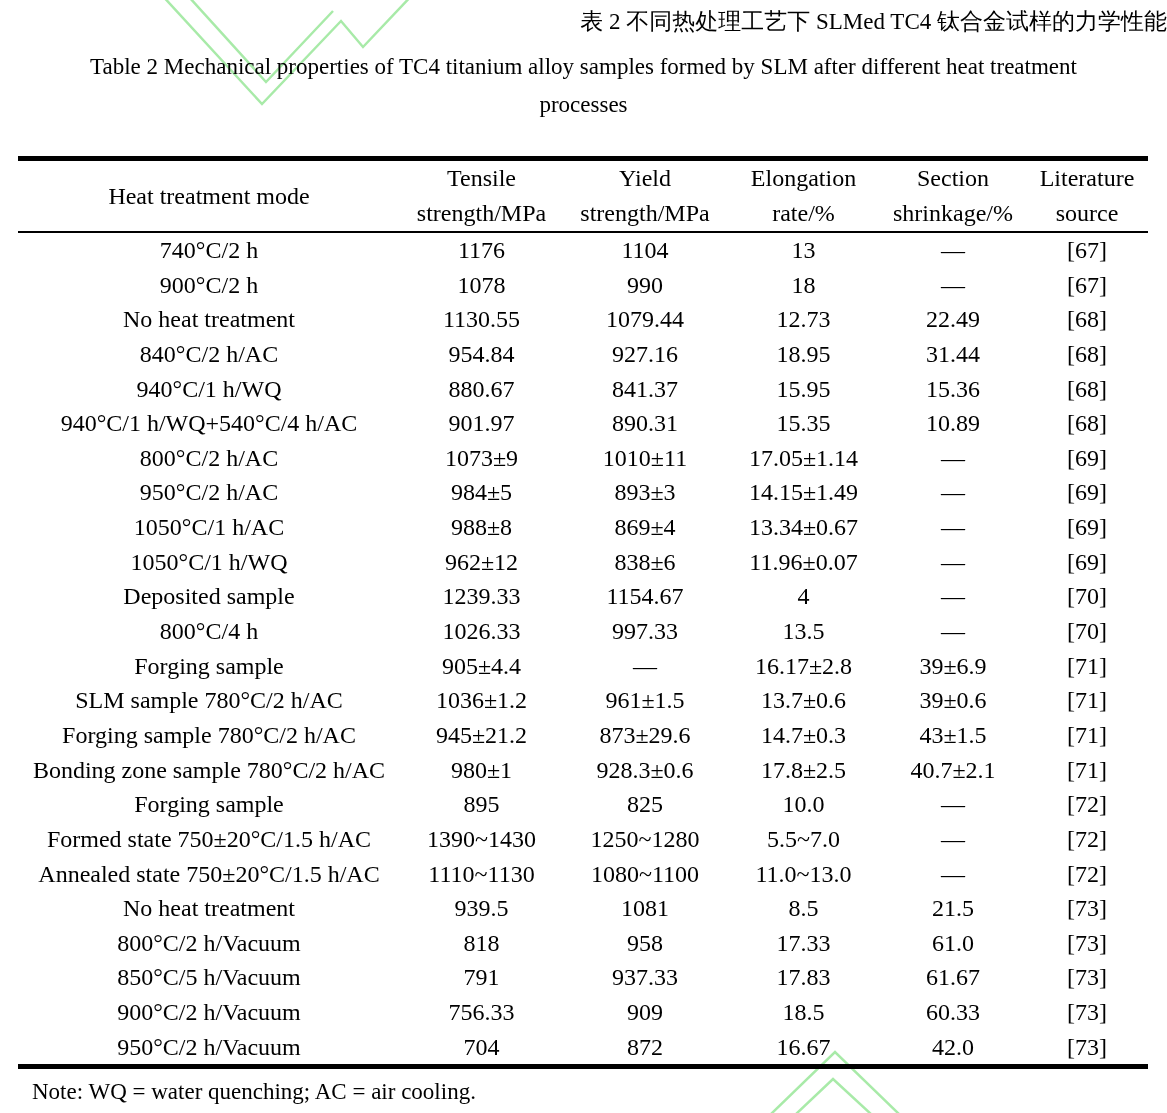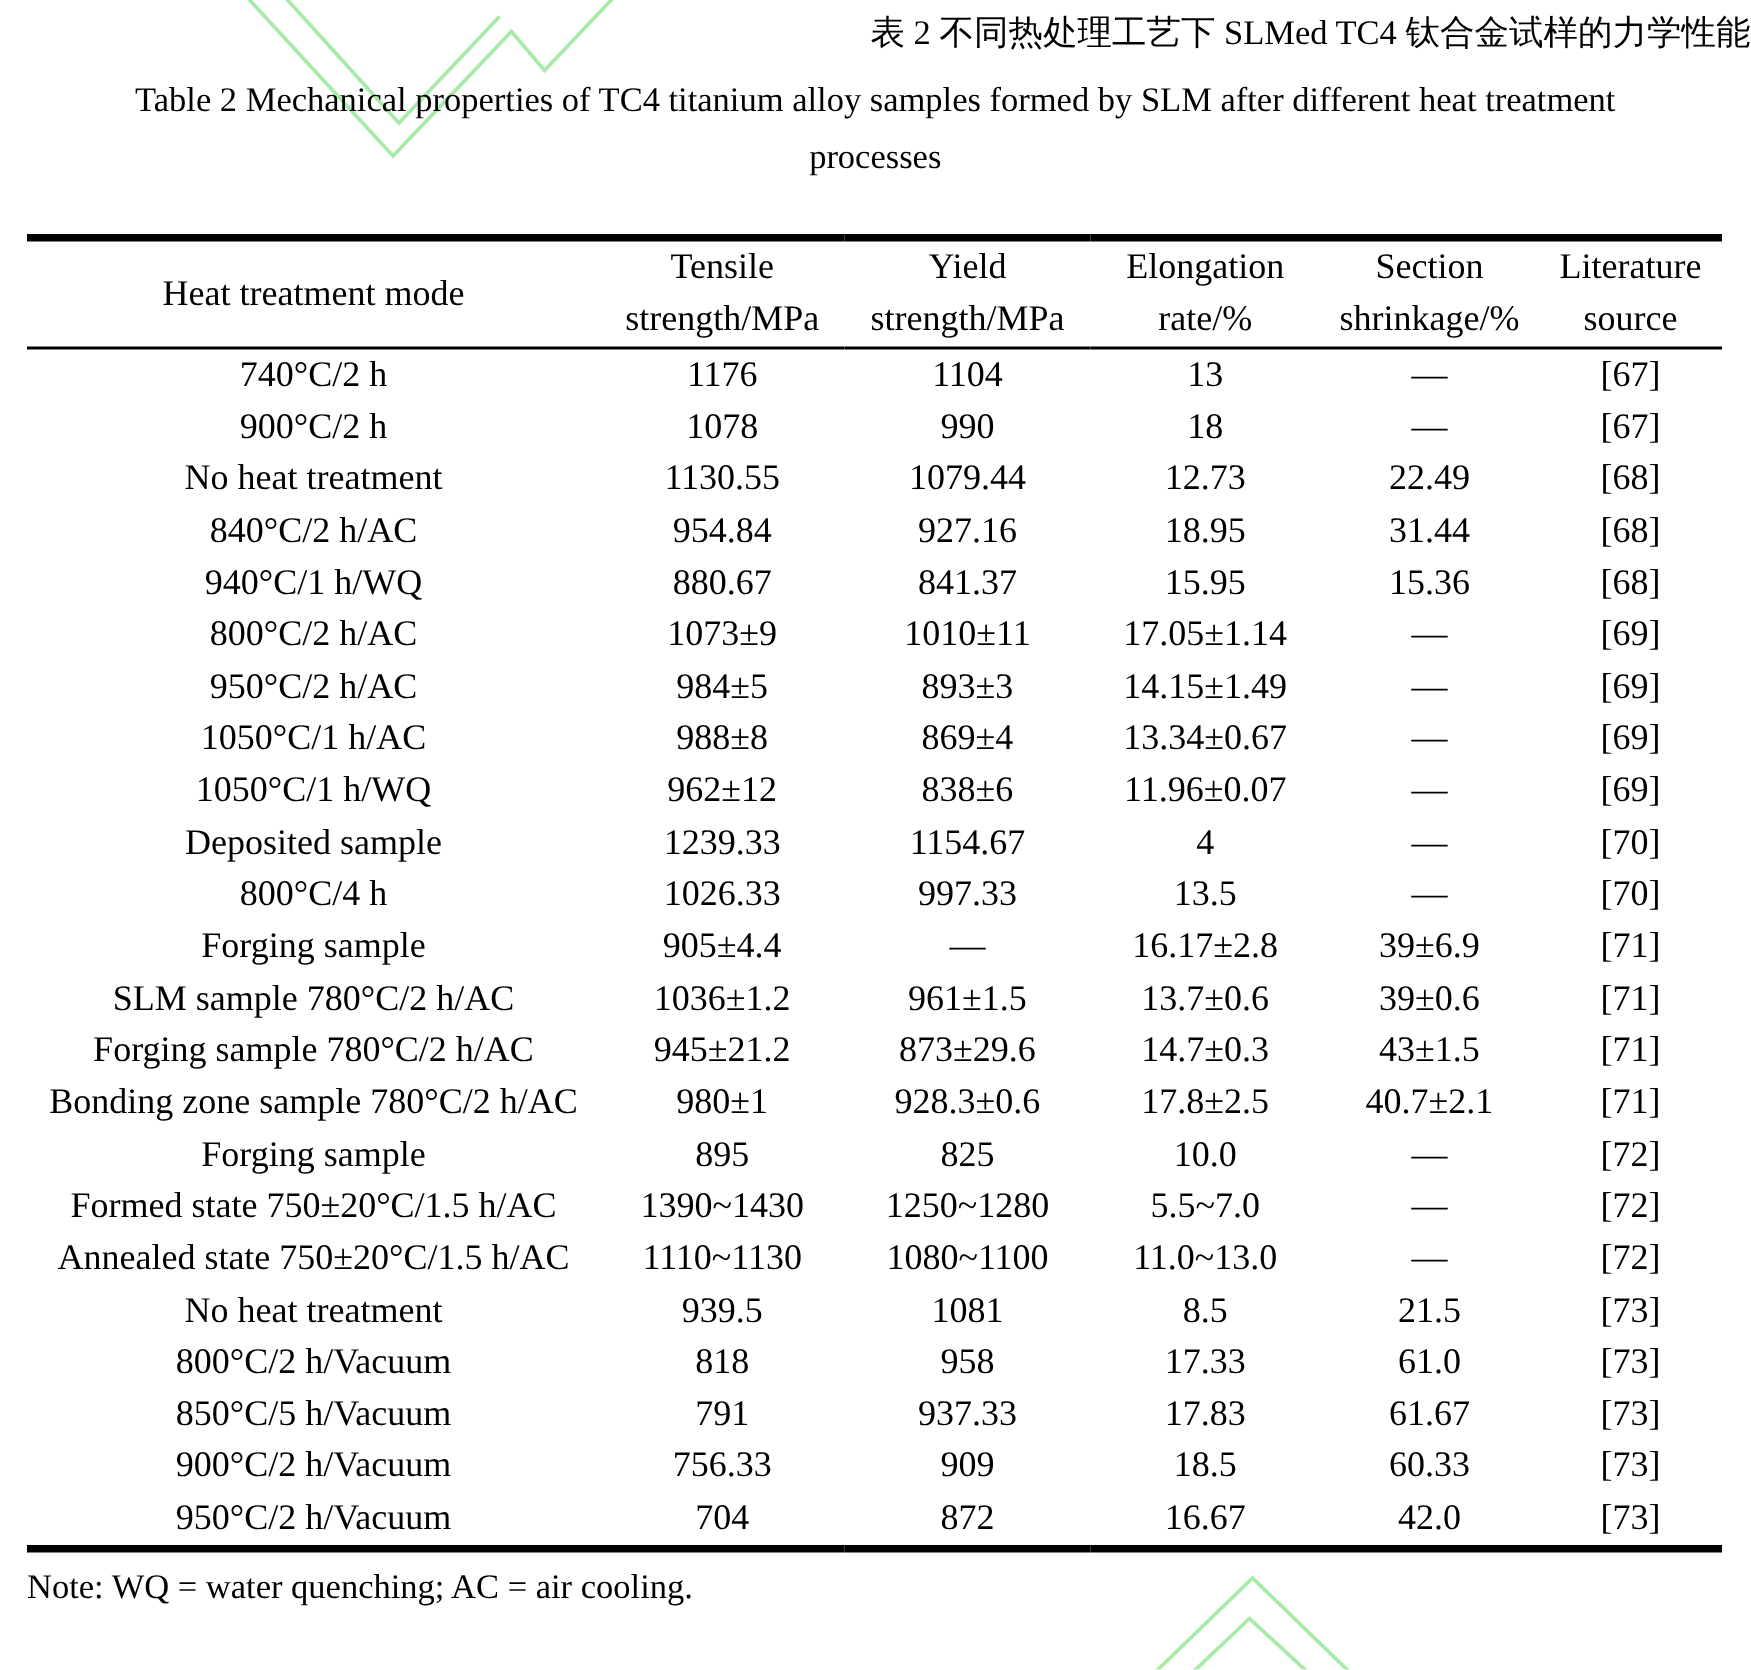--- a/index.html
+++ b/index.html
@@ -38,21 +38,21 @@
     vertical-align:middle; text-align:center;
     font-size:24px; height:70px;
   }
   table.props thead th .h-line { line-height:35px; height:35px; white-space:nowrap; }
   table.props tbody td {
     padding:0; text-align:center; vertical-align:middle;
     font-size:24px; height:34.64px; line-height:34.64px;
     white-space:nowrap;
   }
   .note {
-    margin-top:8px; padding-left:18px;
+    margin-top:8px; padding-left:32px;
     font-size:23px; line-height:30px;
   }
 </style>
 </head>
 <body>
 
 <svg class="watermark" viewBox="0 0 1167 1113" xmlns="http://www.w3.org/2000/svg">
   <polyline points="148,-20 262,104 341,21 363,47 434,-28" stroke="#9fe89f"></polyline>
   <polyline points="170,-24 266,82 333,11" stroke="#9fe89f"></polyline>
   <polyline points="770,1115 835,1052 900,1115" stroke="#9fe89f"></polyline>
@@ -139,20 +139,28 @@
         </tr>
         <tr>
           <td>940°C/1 h/WQ</td>
           <td>880.67</td>
           <td>841.37</td>
           <td>15.95</td>
           <td>15.36</td>
           <td>[68]</td>
         </tr>
         <tr>
+          <td>940°C/1 h/WQ+540°C/4 h/AC</td>
+          <td>901.97</td>
+          <td>890.31</td>
+          <td>15.35</td>
+          <td>10.89</td>
+          <td>[68]</td>
+        </tr>
+        <tr>
           <td>800°C/2 h/AC</td>
           <td>1073±9</td>
           <td>1010±11</td>
           <td>17.05±1.14</td>
           <td>—</td>
           <td>[69]</td>
         </tr>
         <tr>
           <td>950°C/2 h/AC</td>
           <td>984±5</td>

